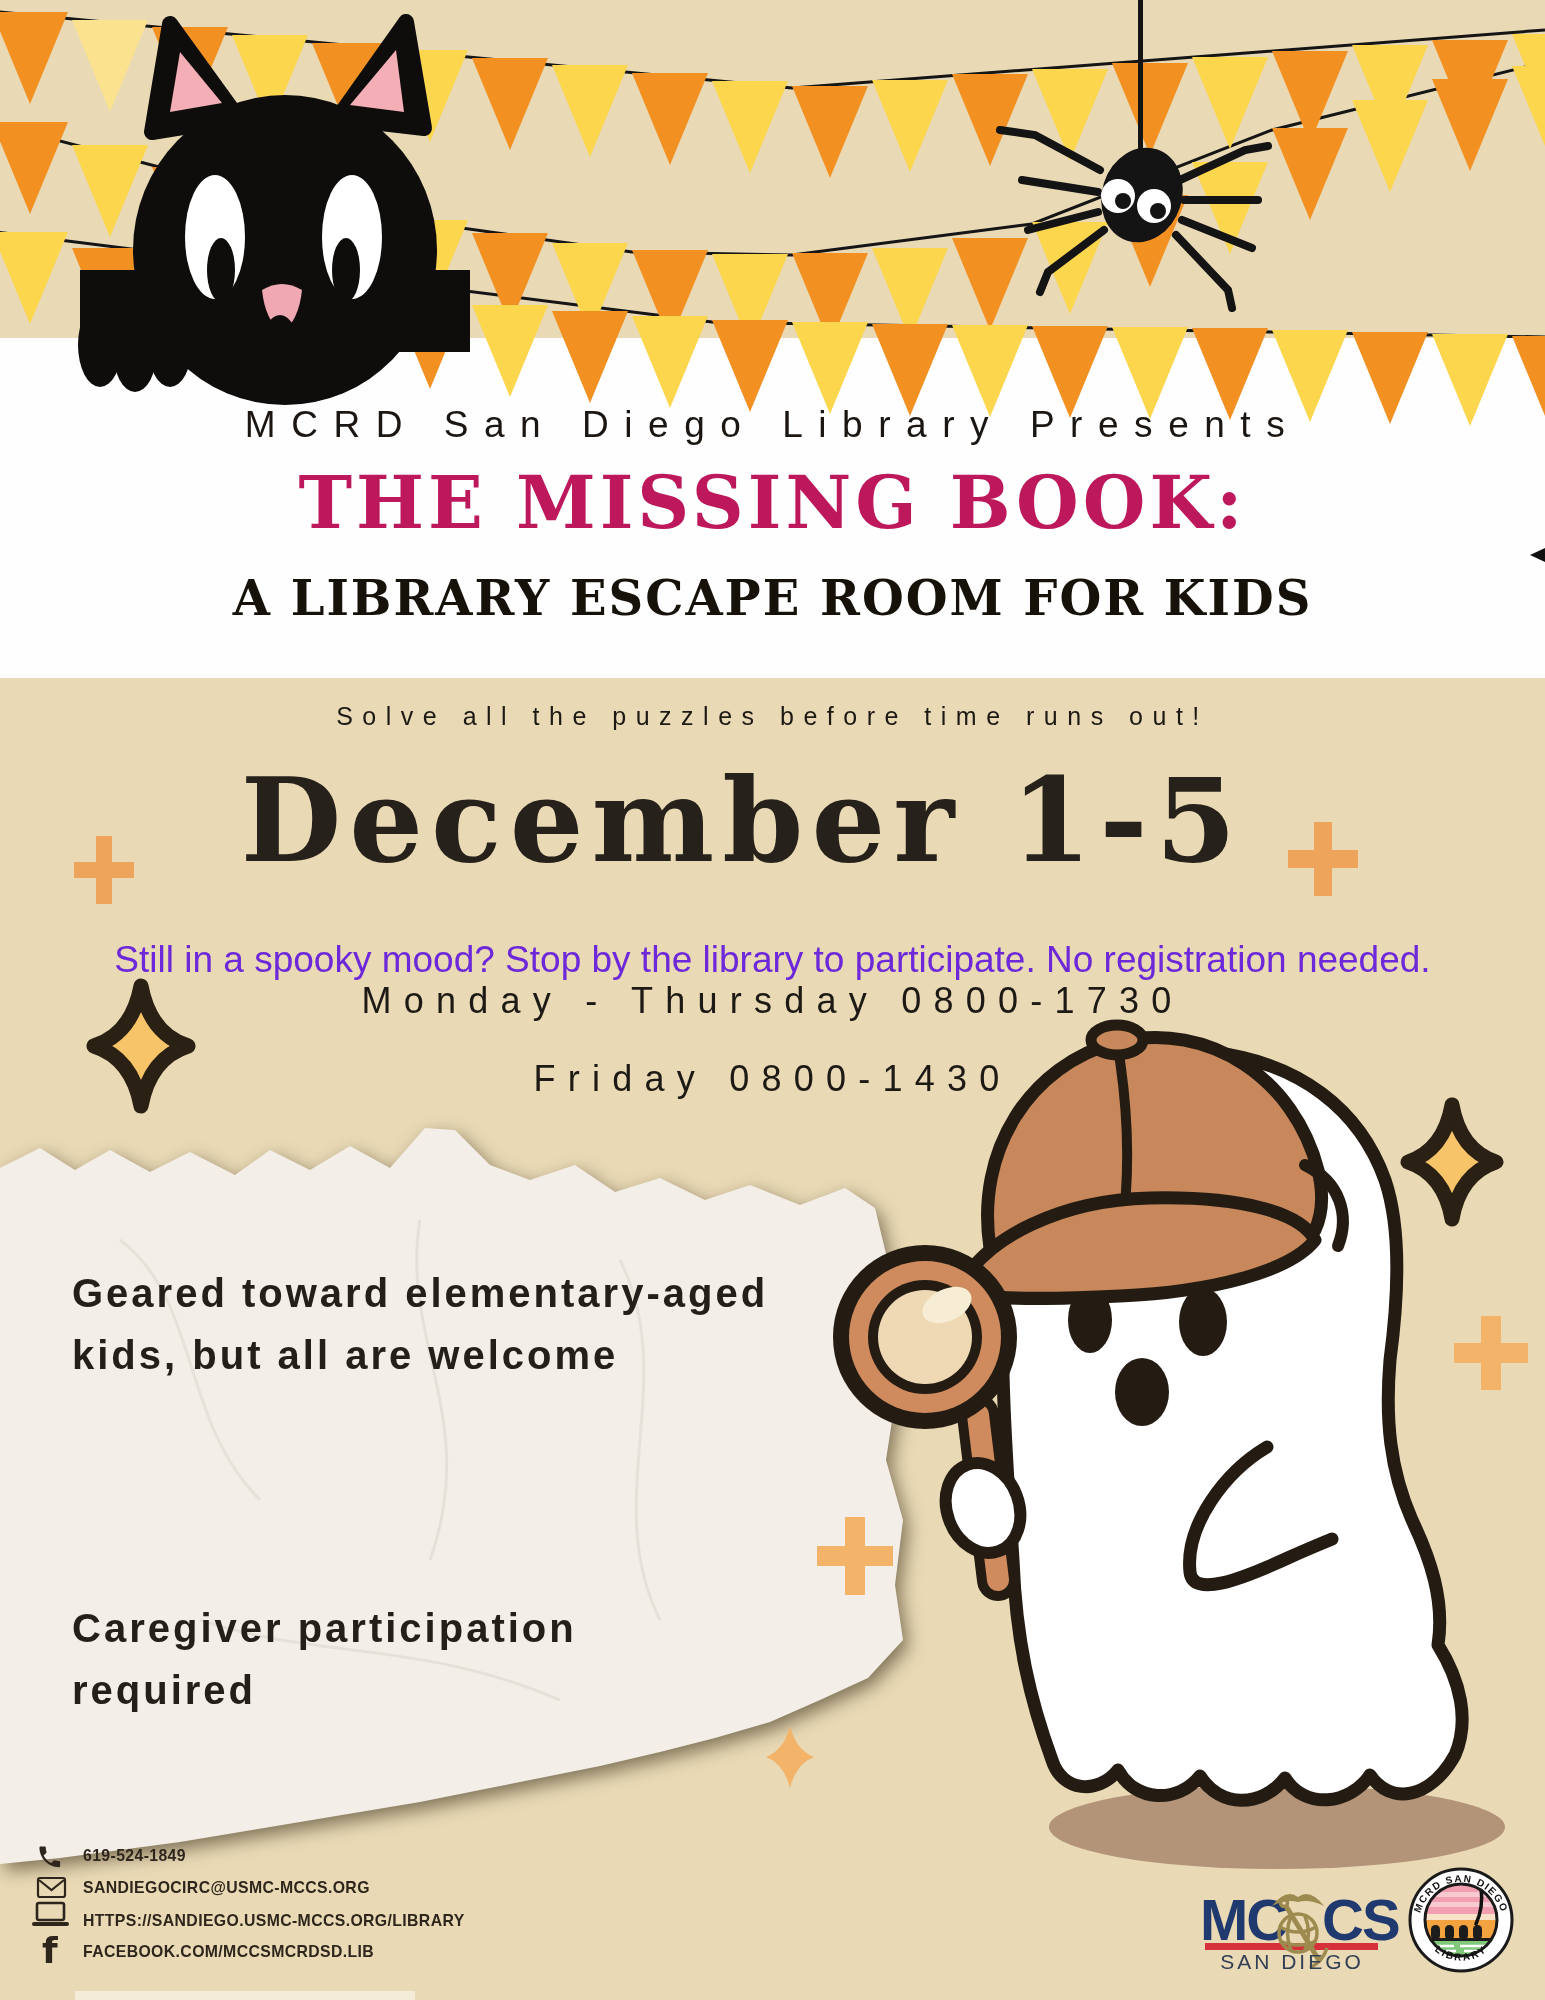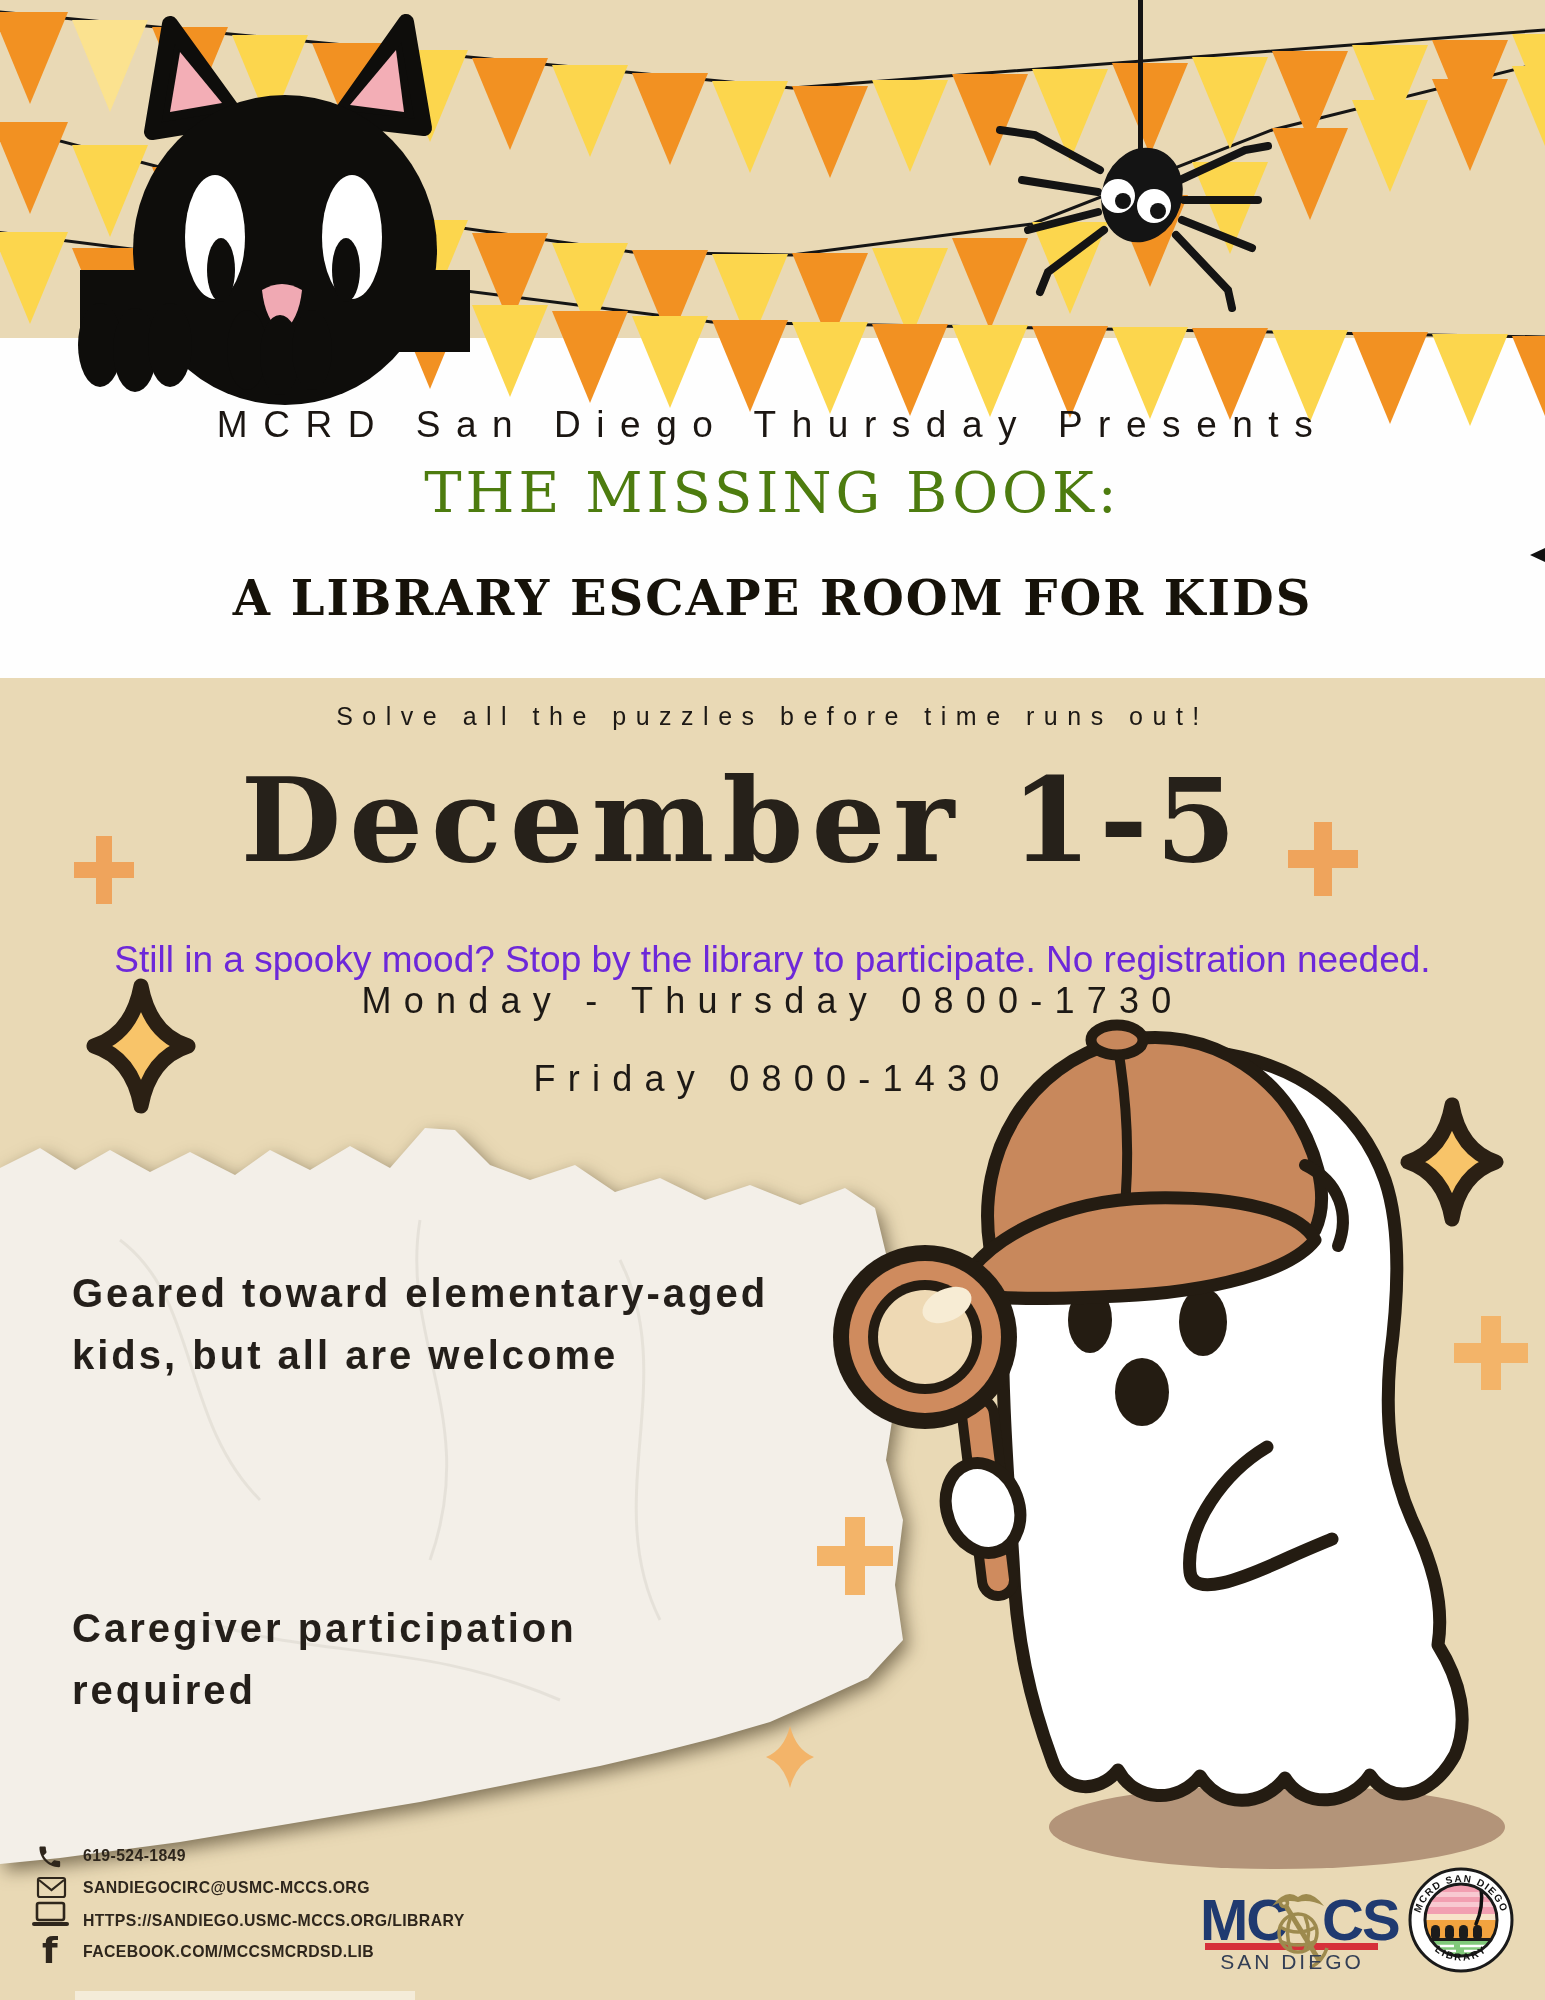--- a/index.html
+++ b/index.html
@@ -1,21 +1,21 @@
 <!DOCTYPE html>
 <html><head>
 <meta charset="utf-8">
 <style>
   html,body{margin:0;padding:0;}
   body{font-family:"Liberation Sans",sans-serif;}
   #poster{position:relative;width:1545px;height:2000px;background:#e9d9b5;overflow:hidden;}
   #scene{position:absolute;left:0;top:0;z-index:1;}
   .txt{position:absolute;left:0;width:100%;text-align:center;z-index:5;color:#1d1915;}
   .presenter{top:404px;font-size:37px;letter-spacing:.42em;color:#1b1612;}
-  .title1{top:460px;font-family:"DejaVu Serif",serif;font-weight:normal;font-size:56px;letter-spacing:4px;color:#4d7c0f;}
+  .title1{top:460px;font-family:"DejaVu Serif",serif;font-weight:bold;font-size:72px;letter-spacing:4px;color:#be185d;}
   .title2{top:570px;font-family:"DejaVu Serif",serif;font-weight:bold;font-size:48px;letter-spacing:2px;color:#161209;}
   .tagline{top:702px;font-size:25px;letter-spacing:.38em;color:#1d1915;}
   .december{top:752px;font-family:"DejaVu Serif",serif;font-weight:bold;font-size:116px;letter-spacing:8px;color:#26211a;transform:translateX(-30px);}
   .details{top:939px;font-size:37px;color:#6d28d9;}
   .hours1{top:980px;font-size:36px;letter-spacing:.34em;text-align:center;}
   .hours2{top:1058px;font-size:36px;letter-spacing:.34em;}
   .papernote{position:absolute;left:72px;width:700px;text-align:left;z-index:5;
      font-size:40px;font-weight:bold;letter-spacing:3px;line-height:62px;color:#241f1a;}
   .note1{top:1262px;}
   .note2{top:1597px;}
@@ -277,21 +277,21 @@
     <circle cx="1461" cy="1920" r="36" fill="none" stroke="#1a1a1a" stroke-width="3"></circle>
     <text font-family="Liberation Sans, sans-serif" font-weight="bold" font-size="10" letter-spacing="1.5" fill="#111">
       <textPath href="#arcTop" startOffset="50%" text-anchor="middle">MCRD SAN DIEGO</textPath>
     </text>
     <text font-family="Liberation Sans, sans-serif" font-weight="bold" font-size="10" letter-spacing="2" fill="#111">
       <textPath href="#arcBot" startOffset="50%" text-anchor="middle">LIBRARY</textPath>
     </text>
   </g>
 </svg>
 
-<div class="txt presenter">MCRD San Diego Thursday Presents</div>
+<div class="txt presenter">MCRD San Diego Library Presents</div>
 <div class="txt title1">THE MISSING BOOK:</div>
 <div class="txt title2">A LIBRARY ESCAPE ROOM FOR KIDS</div>
 <div class="txt tagline">Solve all the puzzles before time runs out!</div>
 <div class="txt december">December 1-5</div>
 <div class="txt details">Still in a spooky mood? Stop by the library to participate. No registration needed.</div>
 <div class="txt hours1">Monday - Thursday 0800-1730</div>
 <div class="txt hours2">Friday 0800-1430</div>
 <div class="papernote note1">Geared toward elementary-aged kids, but all are welcome</div>
 <div class="papernote note2">Caregiver participation required</div>
 

